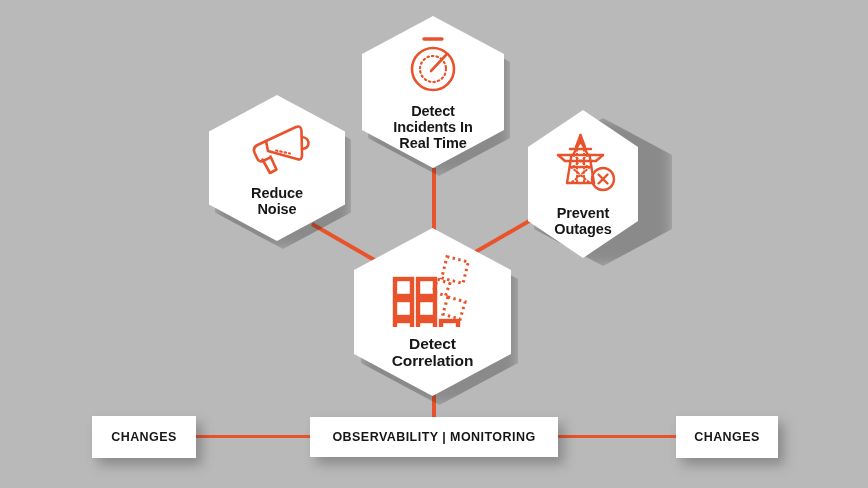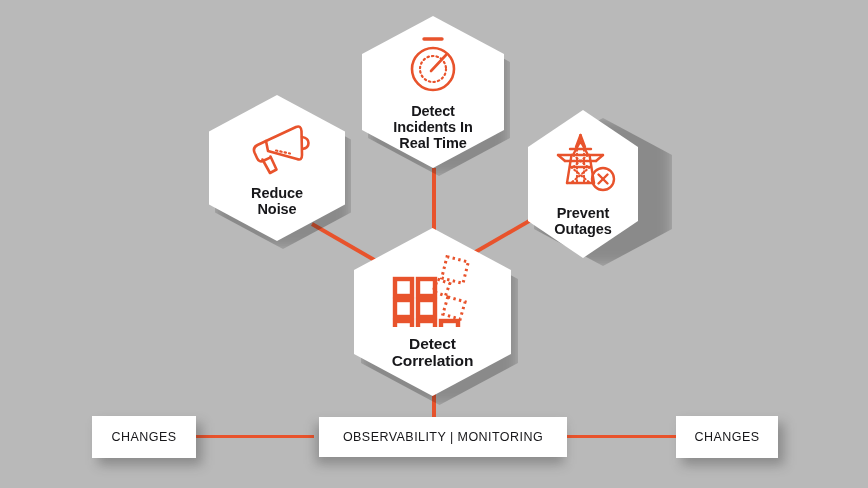--- a/index.html
+++ b/index.html
@@ -85,28 +85,28 @@
     justify-content: center;
     box-sizing: border-box;
   }
   .bar-shadow {
     position: absolute;
     background: rgba(30,30,30,0.30);
     filter: blur(6px);
   }
   .bar-label {
     font-size: 12.5px;
-    font-weight: normal;
+    font-weight: bold;
     color: #17171a;
     letter-spacing: 0.45px;
     white-space: nowrap;
   }
   .bar-changes       { left: 92px;  top: 416px; width: 104px; height: 42px; }
   .bar-changes-sh    { left: 98px;  top: 423px; width: 104px; height: 42px; }
-  .bar-observability { left: 310px; top: 417px; width: 248px; height: 40px; margin-left: 9px; }
+  .bar-observability { left: 310px; top: 417px; width: 248px; height: 40px; }
   .bar-observability-sh { left: 316px; top: 424px; width: 248px; height: 40px; }
   .bar-topology      { left: 676px; top: 416px; width: 102px; height: 42px; }
   .bar-topology-sh   { left: 682px; top: 423px; width: 102px; height: 42px; }
 </style>
 </head>
 <body>
 
 <div id="stage">
 
   <div class="connector conn-vert-top"></div>

